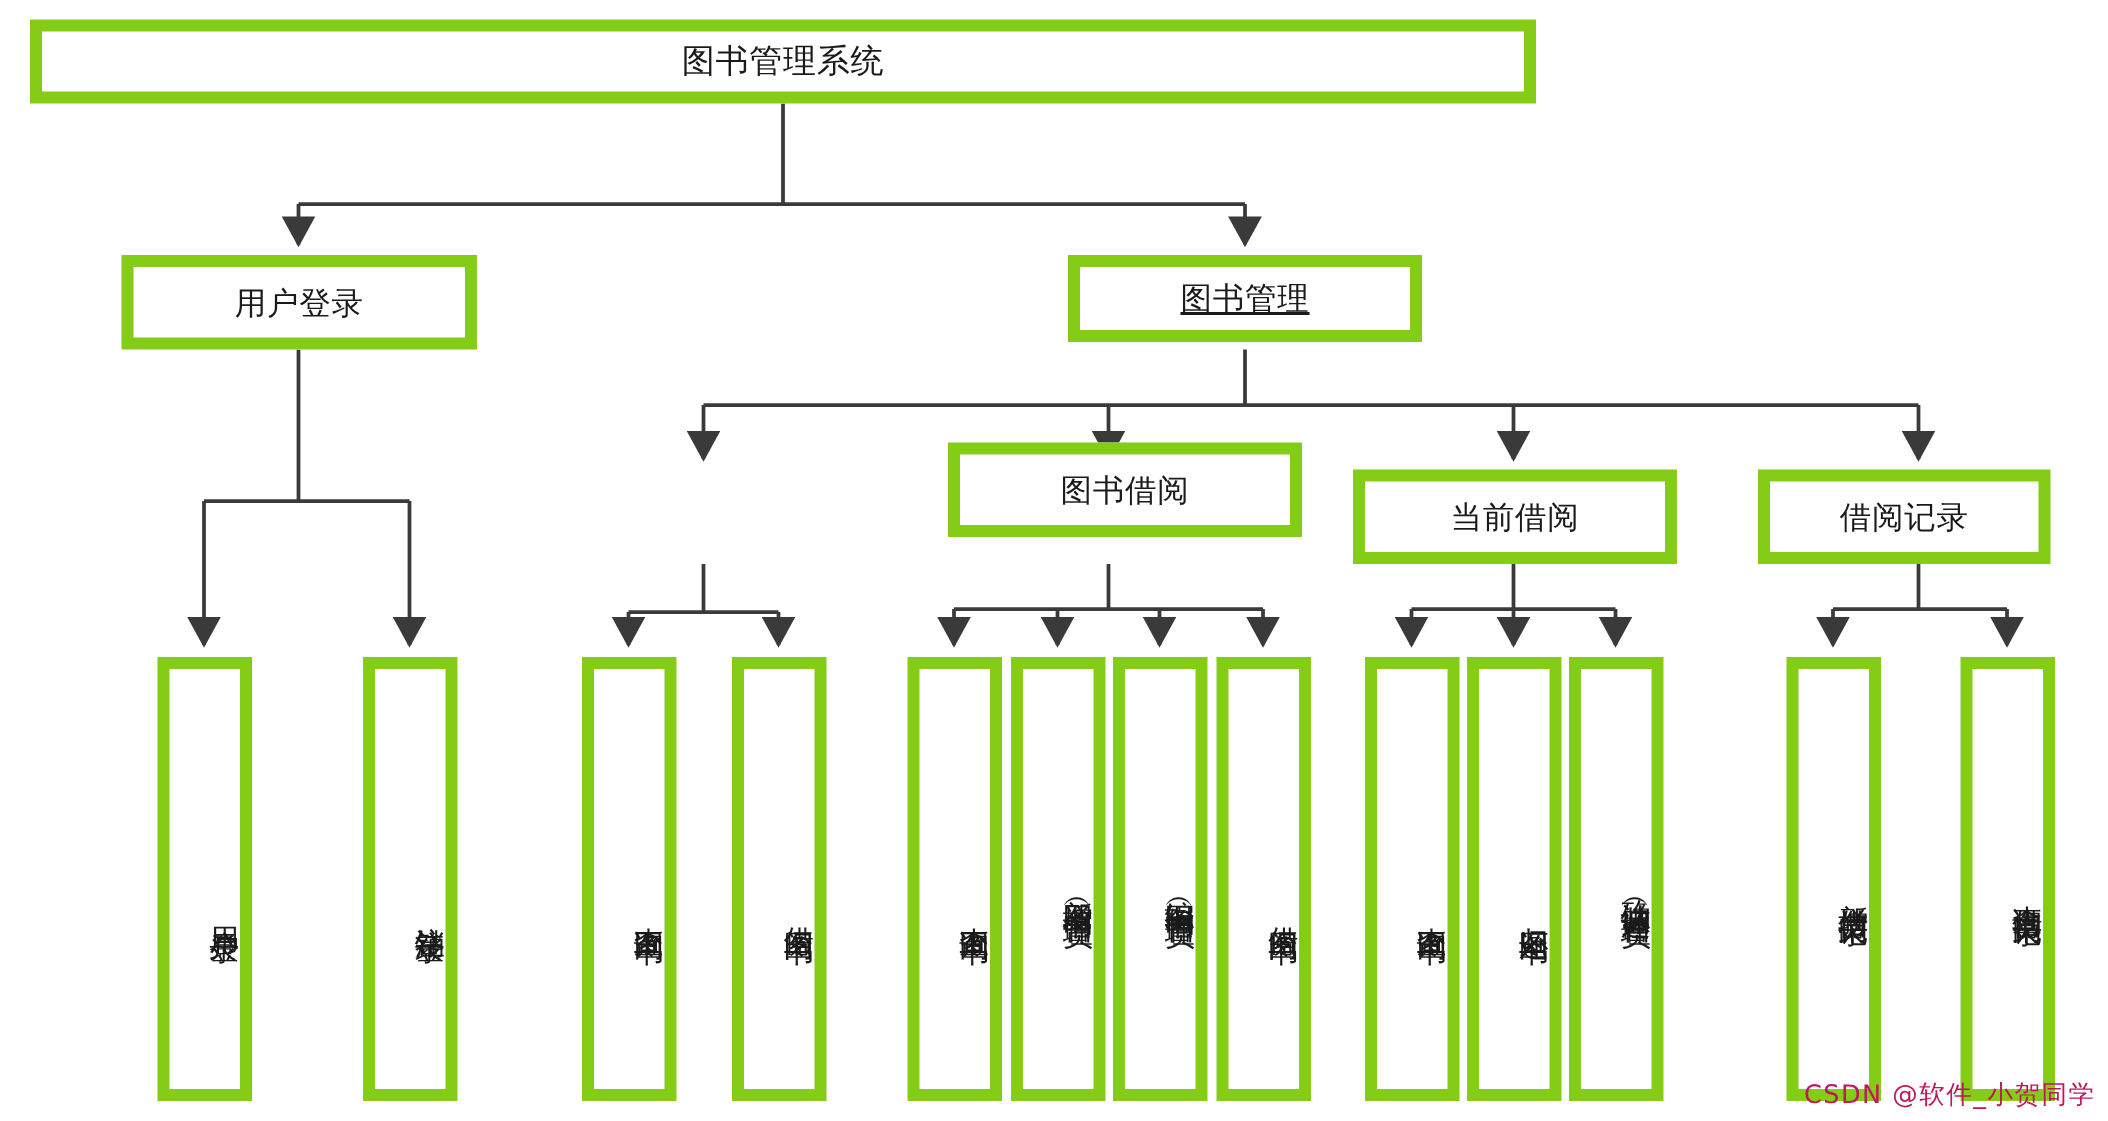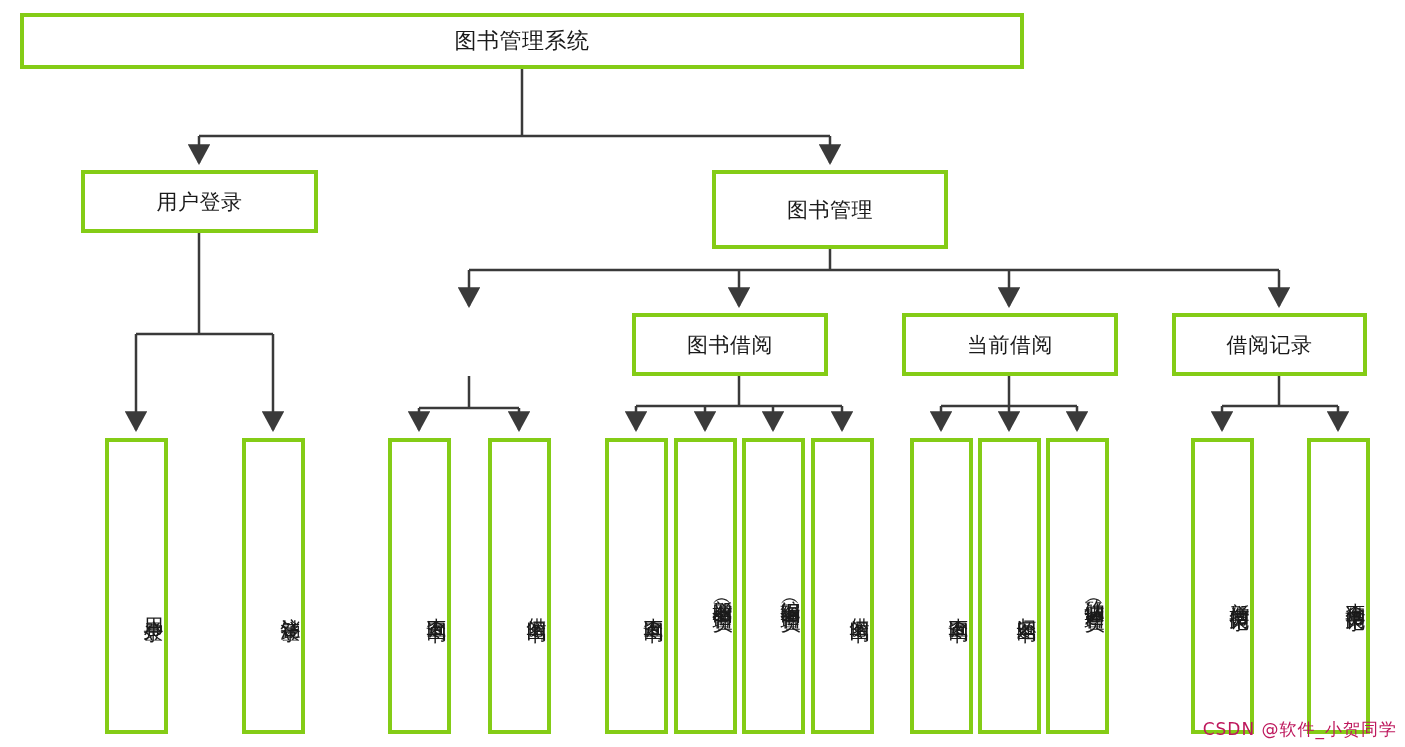--- a/index.html
+++ b/index.html
@@ -22,21 +22,21 @@
     position: absolute;
     left: 0;
     top: 0;
     width: 1405px;
     height: 747px;
   }
   .node-box {
     position: absolute;
     box-sizing: border-box;
     background: #ffffff;
-    border: 4px solid #84cc16;
+    border: 8px solid #84cc16;
     display: flex;
     align-items: center;
     justify-content: center;
     color: #1a1a1a;
   }
   .node-h {
     
     font-size: 21px;
     letter-spacing: 0.5px;
   }
@@ -124,25 +124,25 @@
     </g>
   </svg>
 
   <div class="node-box node-h node-root" style="left:20px; top:13px; width:1004px; height:56px;">
     <span>图书管理系统</span>
   </div>
 
   <div class="node-box node-h" style="left:81px; top:170px; width:237px; height:63px;">
     <span>用户登录</span>
   </div>
-  <div class="node-box node-h" style="left:712px; top:170px; width:236px; height:79px;">
+  <div class="node-box node-h" style="left:712px; top:170px; width:236px; height:58px;text-decoration:underline;">
     <span>图书管理</span>
   </div>
 
-  <div class="node-box node-h" style="left:632px; top:313px; width:196px; height:63px;">
+  <div class="node-box node-h" style="left:632px; top:295px; width:236px; height:63px;">
     <span>图书借阅</span>
   </div>
   <div class="node-box node-h" style="left:902px; top:313px; width:216px; height:63px;text-align:right;">
     <span>当前借阅</span>
   </div>
   <div class="node-box node-h" style="left:1172px; top:313px; width:195px; height:63px;">
     <span>借阅记录</span>
   </div>
 
   <div class="node-box node-v" style="left:105px; top:438px; width:63px; height:296px;">

